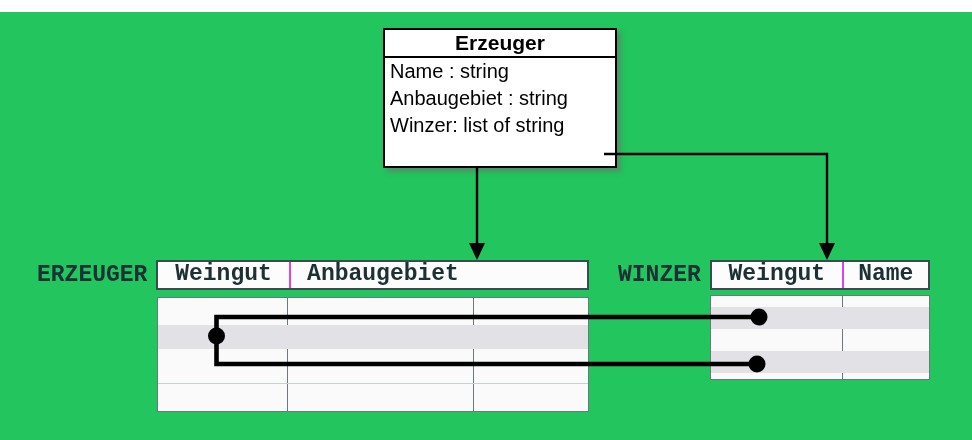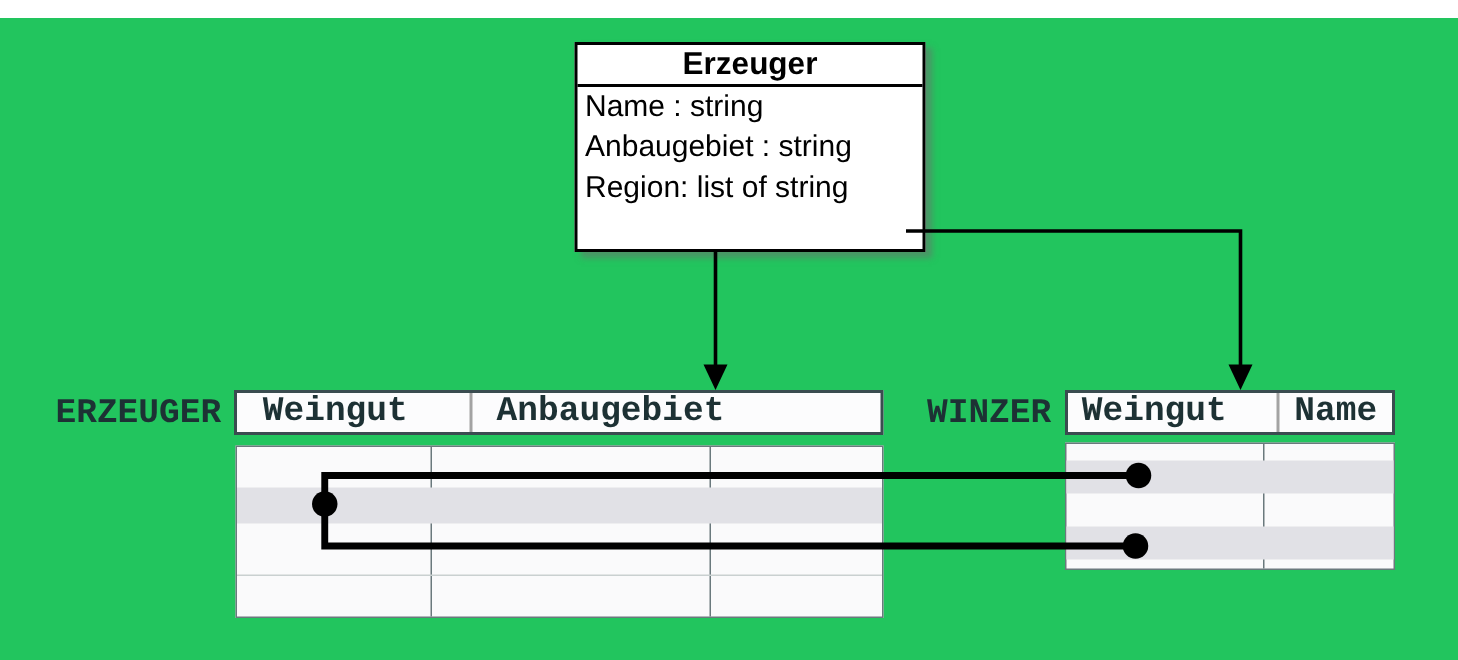--- a/index.html
+++ b/index.html
@@ -31,31 +31,31 @@
   .tbl-label{
     position:absolute;top:248px;height:30px;line-height:30px;
     font-family:"Liberation Mono","DejaVu Sans Mono",monospace;
     font-weight:bold;font-size:23px;color:#1d3134;white-space:nowrap;
   }
   .lbl-erz{left:37px;}
   .lbl-win{left:618px;}
   
   .hdr{
     position:absolute;top:248px;height:30px;box-sizing:border-box;
-    border:2px solid #3a4c50;background:#fcfcfd;display:flex;gap:24px;
+    border:2px solid #3a4c50;background:#fcfcfd;display:flex;
   }
   .hdr-erz{left:156px;width:433px;}
   .hdr-win{left:710px;width:220px;}
   .hdr-cell{
     box-sizing:border-box;height:100%;line-height:25px;text-align:center;
     font-family:"Liberation Mono","DejaVu Sans Mono",monospace;
     font-weight:bold;font-size:23px;color:#1d3134;white-space:nowrap;
     overflow:visible;
   }
-  .hdr-cell + .hdr-cell{border-left:2px solid #a3a3a3;}
+  .hdr-cell + .hdr-cell{border-left:2px solid #d946ef;}
   
   .body-box{
     position:absolute;box-sizing:border-box;
     border:1.5px solid #6a797d;background:#fafafb;
   }
   .body-erz{left:157px;top:285px;width:432px;height:115px;}
   .body-win{left:710px;top:283px;width:220px;height:85px;}
   .vdiv{position:absolute;top:0;bottom:0;width:1.5px;background:#6a797d;}
   .hline-faint{position:absolute;left:0;right:0;height:1.2px;background:#c9d0d0;}
   .row-band{position:absolute;left:0;right:0;background:#e1e1e6;}
@@ -67,21 +67,21 @@
 </head>
 <body>
 
 <div class="stage">
 
   <div class="class-box">
     <div class="class-title">Erzeuger</div>
     <div class="class-attrs">
       <div class="class-attr">Name : string</div>
       <div class="class-attr">Anbaugebiet : string</div>
-      <div class="class-attr">Region: list of string</div>
+      <div class="class-attr">Winzer: list of string</div>
     </div>
   </div>
 
   <div class="tbl-label lbl-erz">ERZEUGER</div>
 
   <div class="hdr hdr-erz">
     <div class="hdr-cell" style="width:131px;">Weingut</div>
     <div class="hdr-cell" style="width:186px;">Anbaugebiet</div>
   </div>
 

